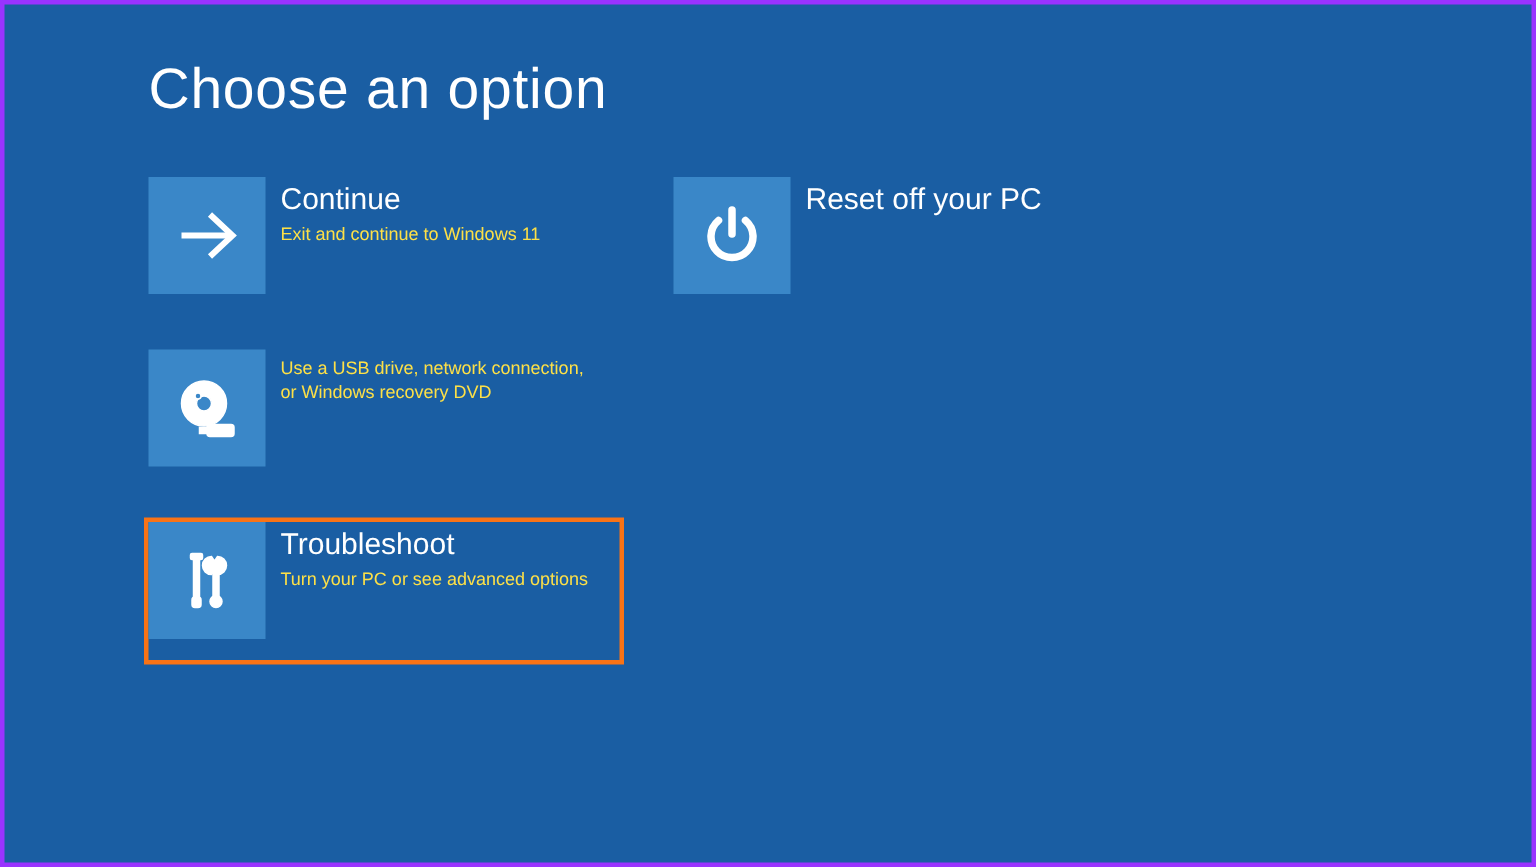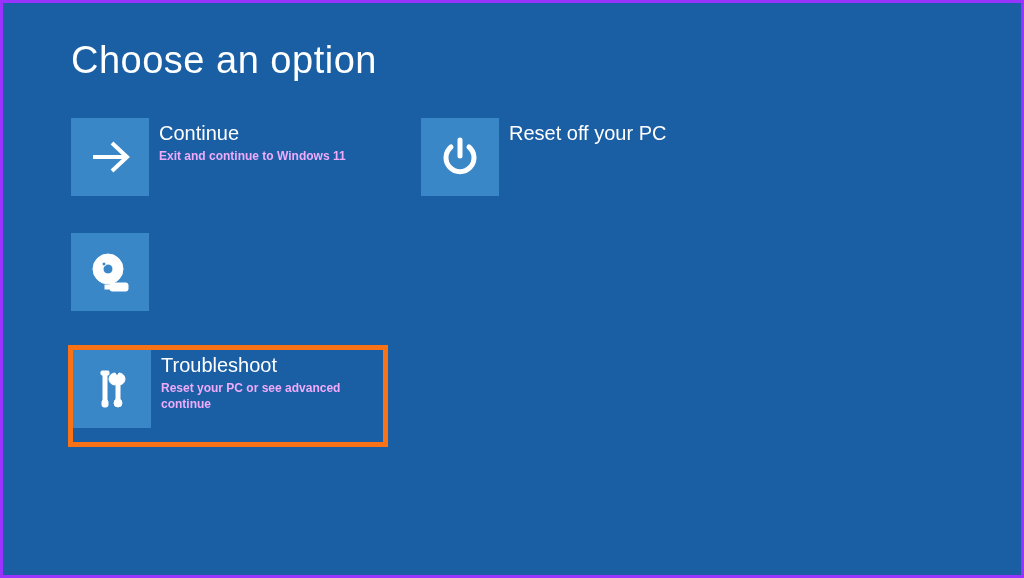--- a/index.html
+++ b/index.html
@@ -10,21 +10,21 @@
     body {
       width: 1024px;
       height: 578px;
       background: #1a5ea3;
       border: 3px solid #9933ff;
       font-family: "Segoe UI Light", "Segoe UI", Arial, sans-serif;
       color: #fff;
       overflow: hidden;
     }
     .container {
-      padding: 36px 0 0 68px;
+      padding: 36px 0 0 96px;
     }
     .title {
       font-size: 38px;
       font-weight: 300;
       margin-bottom: 36px;
       letter-spacing: 0.5px;
     }
     .tiles {
       display: flex;
       gap: 30px;
@@ -34,21 +34,21 @@
       flex-direction: column;
       gap: 37px;
     }
     .tile {
       display: flex;
       align-items: flex-start;
       cursor: pointer;
       width: 320px;
     }
     .tile.highlighted {
-      border: 5px solid #f97316;
+      border: 3px solid #f97316;
       margin: -3px -3px -3px -3px;
       padding-bottom: 14px;
     }
     .icon-box {
       width: 78px;
       height: 78px;
       background: #3a87c8;
       display: flex;
       align-items: center;
       justify-content: center;
@@ -57,22 +57,22 @@
     .tile-text {
       padding: 4px 0 0 10px;
     }
     .tile-title {
       font-size: 20px;
       font-weight: 300;
       margin-bottom: 3px;
     }
     .tile-desc {
       font-size: 12px;
-      font-weight: 700;
-      color: #f0abfc;
+      font-weight: 400;
+      color: #fde047;
       line-height: 1.35;
       max-width: 212px;
     }
     svg {
       fill: #fff;
       stroke: #fff;
     }
   </style>
 </head>
 <body>
@@ -103,39 +103,40 @@
         <div class="icon-box">
           <svg width="50" height="50" viewBox="0 0 50 50">
             <circle cx="23" cy="22" r="15" fill="#fff"></circle>
             <circle cx="23" cy="22" r="5" fill="#3a87c8"></circle>
             <circle cx="19" cy="17" r="2" fill="#3a87c8"></circle>
             <rect x="25" y="36" width="18" height="8" rx="2" fill="#fff"></rect>
             <rect x="20" y="38" width="7" height="4" fill="#fff"></rect>
           </svg>
         </div>
         <div class="tile-text">
+          <div class="tile-desc">Use a USB drive, network connection, or Windows recovery DVD</div>
         </div>
       </div>
 
       <div class="tile highlighted">
         <div class="icon-box">
           <svg width="46" height="46" viewBox="0 0 46 46">
             <g fill="#fff">
               <rect x="14" y="7" width="4" height="30" rx="1"></rect>
               <rect x="12" y="5" width="8" height="4" rx="1"></rect>
               <rect x="13" y="34" width="6" height="7" rx="2"></rect>
               <path d="M26 7 a6 6 0 0 0 0 12 l2 -3 l2 3 a6 6 0 0 0 0 -12 l-2 3 z"></path>
               <rect x="27" y="17" width="4" height="18"></rect>
               <circle cx="29" cy="37" r="4"></circle>
             </g>
           </svg>
         </div>
         <div class="tile-text">
           <div class="tile-title">Troubleshoot</div>
-          <div class="tile-desc">Reset your PC or see advanced continue</div>
+          <div class="tile-desc">Turn your PC or see advanced options</div>
         </div>
       </div>
 
     </div>
 
     <div class="col">
 
       <div class="tile">
         <div class="icon-box">
           <svg width="44" height="44" viewBox="0 0 44 44">

